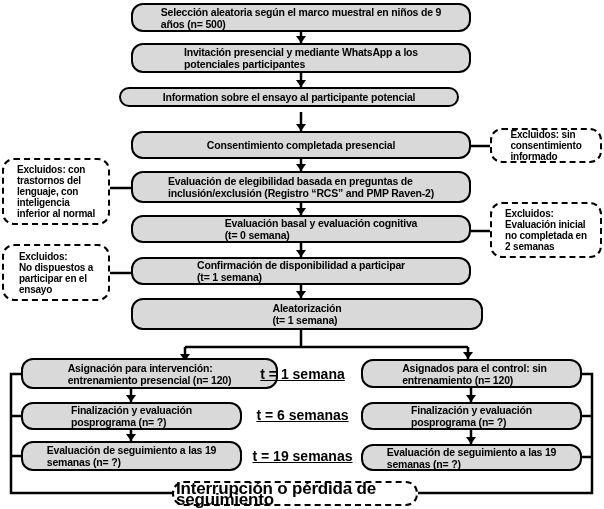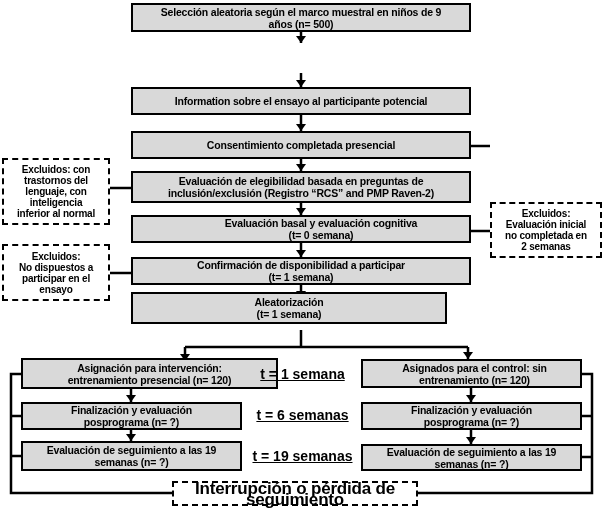--- a/index.html
+++ b/index.html
@@ -11,40 +11,40 @@
   #stage{
     position:relative;width:604px;height:509px;background:var(--bg);
     font-family:"Liberation Sans",sans-serif;font-weight:bold;color:#000;
     overflow:hidden;
   }
   #wires{position:absolute;left:0;top:0;pointer-events:none;}
   #wires line, #wires polyline{stroke:var(--line);stroke-width:2.5;fill:none;}
   .box,.dbox,.tlabel{
     position:absolute;box-sizing:border-box;
     display:flex;align-items:center;justify-content:center;
-    text-align:center;white-space:pre-line;
+    white-space:pre-line;border-radius:12px;
   }
   .box{
     background:var(--box-fill);border:2px solid var(--line);
     font-size:10.5px;line-height:12px;letter-spacing:-0.2px;padding:0 4px;
   }
   .dbox{
     background:var(--bg);border:2px dashed var(--line);
     font-size:10px;line-height:11px;letter-spacing:-0.2px;padding:0 2px;
   }
   .tlabel{font-size:14px;line-height:14px;text-decoration:underline;}
   
   .m0{left:131px;top:3px;width:340px;height:29px;}
   .m1{left:131px;top:43px;width:340px;height:30px;}
-  .m2{left:131px;top:87px;width:340px;height:28px;}
+  .m2{left:119px;top:87px;width:340px;height:20px;}
   .m3{left:131px;top:131px;width:340px;height:28px;}
   .m4{left:131px;top:171px;width:340px;height:32px;}
   .m5{left:131px;top:215px;width:340px;height:28px;padding-left:44px;}
   .m6{left:131px;top:257px;width:340px;height:28px;}
-  .m7{left:131px;top:292px;width:316px;height:32px;}
+  .m7{left:131px;top:298px;width:352px;height:32px;}
   
   .l0{left:21px;top:358px;width:257px;height:31px;}
   .l1{left:21px;top:402px;width:221px;height:28px;}
   .l2{left:21px;top:441px;width:221px;height:30px;}
   .r0{left:361px;top:359px;width:221px;height:29px;padding-left:10px;}
   .r1{left:361px;top:402px;width:221px;height:28px;}
   .r2{left:361px;top:444px;width:221px;height:27px;}
   
   .xl0{left:2px;top:158px;width:108px;height:67px;}
   .xl1{left:2px;top:244px;width:108px;height:57px;}
@@ -111,20 +111,22 @@
 
     <g>
       <polyline points="582,374 592,374 592,493 418,493"></polyline>
       <line x1="582" y1="416" x2="592" y2="416"></line>
       <line x1="582" y1="457" x2="592" y2="457"></line>
     </g>
   </svg>
 
   <div class="box m0">Selección aleatoria según el marco muestral en niños de 9
 años (n= 500)</div>
+  <div class="box m1">Invitación presencial y mediante WhatsApp a los
+potenciales participantes</div>
   <div class="box m2">Information sobre el ensayo al participante potencial</div>
   <div class="box m3">Consentimiento completada presencial</div>
   <div class="box m4">Evaluación de elegibilidad basada en preguntas de
 inclusión/exclusión (Registro “RCS” and PMP Raven-2)</div>
   <div class="box m5">Evaluación basal y evaluación cognitiva
 (t= 0 semana)</div>
   <div class="box m6">Confirmación de disponibilidad a participar
 (t= 1 semana)</div>
   <div class="box m7">Aleatorización
 (t= 1 semana)</div>
@@ -149,20 +151,23 @@
 
   <div class="dbox xl0">Excluidos:  con
 trastornos del
 lenguaje, con
 inteligencia
 inferior al normal</div>
   <div class="dbox xl1">Excluidos:
 No dispuestos  a
 participar en el
 ensayo</div>
+  <div class="dbox xr0">Excluidos:  sin
+consentimiento
+informado</div>
   <div class="dbox xr1">Excluidos:
 Evaluación  inicial
 no completada  en
 2 semanas</div>
 
   <div class="dbox dropout">Interrupción o pérdida de seguimiento</div>
 
 </div>
 
 </body></html>

